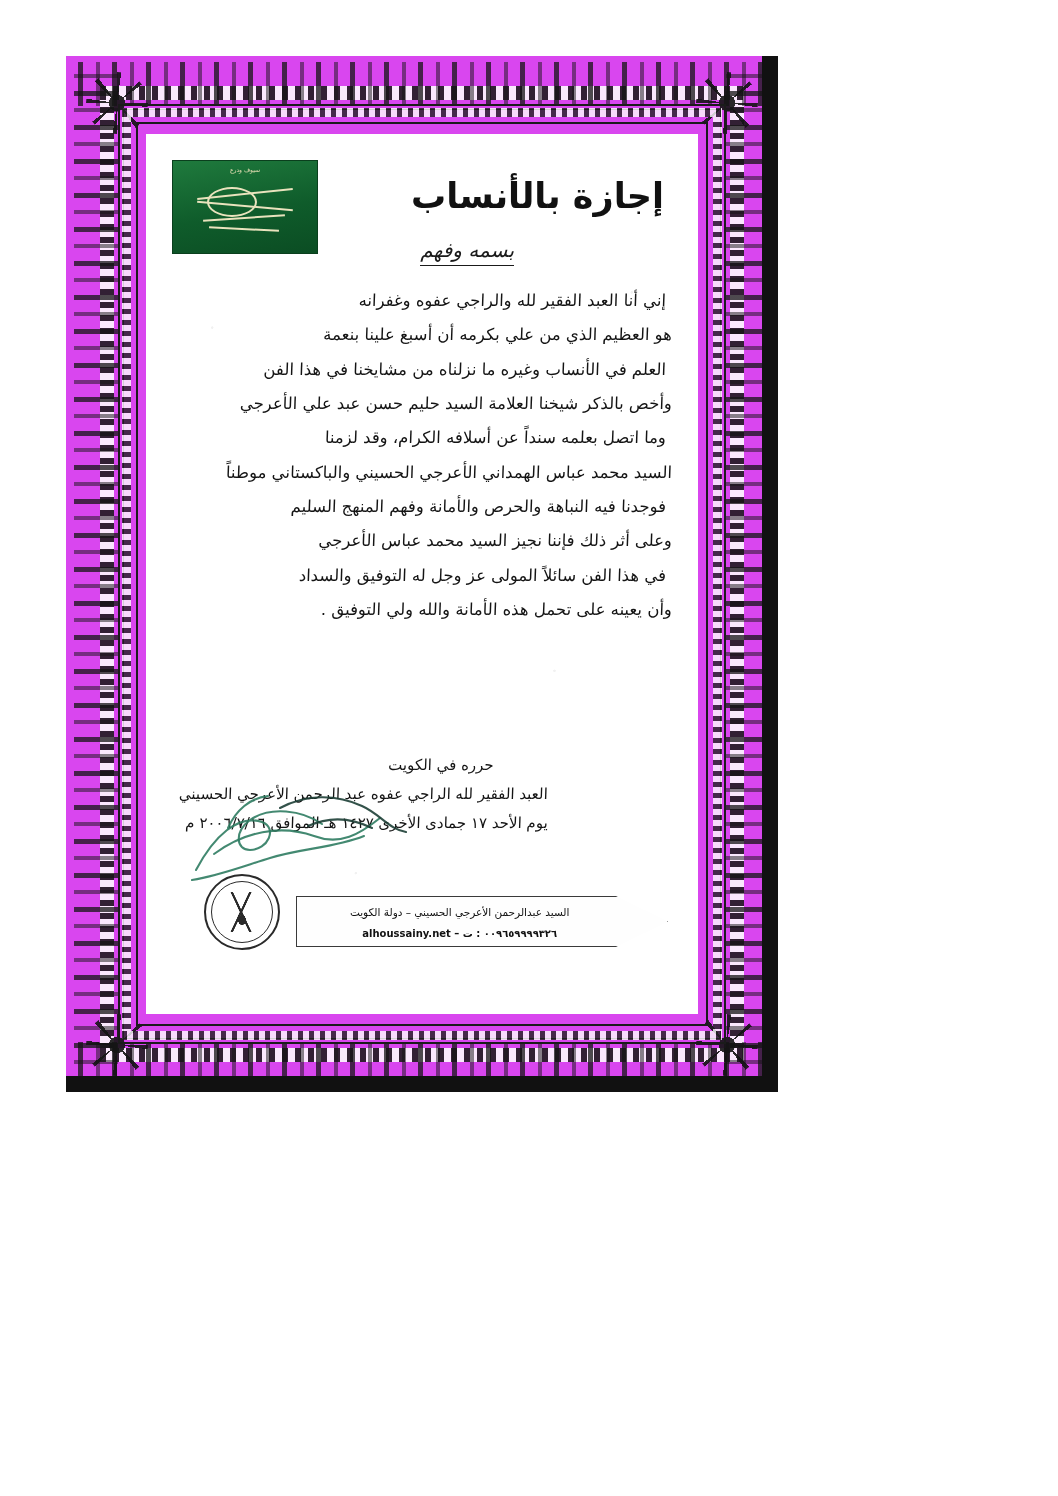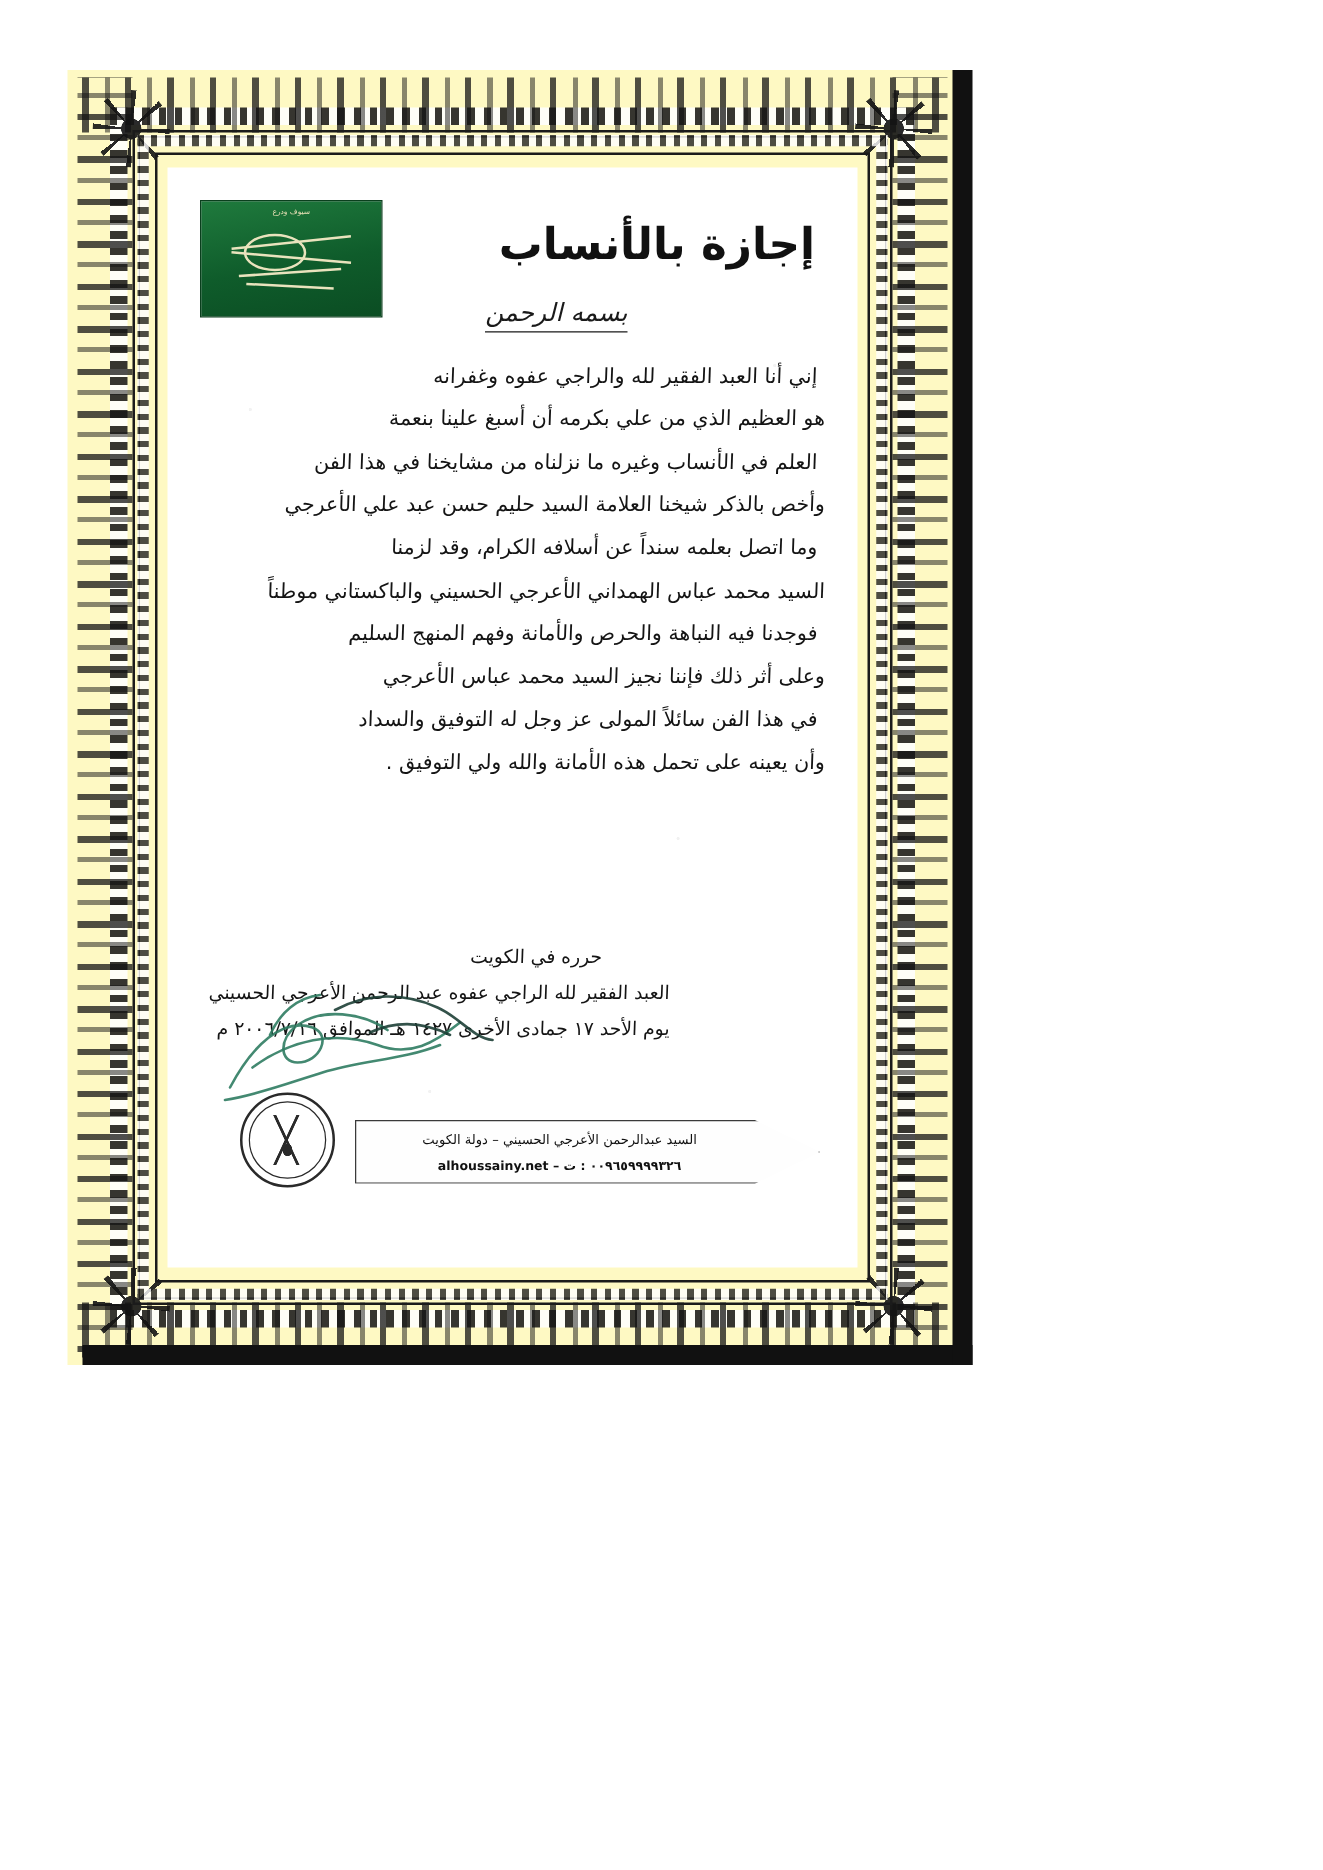--- a/index.html
+++ b/index.html
@@ -11,25 +11,25 @@
     width: 1058px;
     height: 1496px;
     position: relative;
     font-family: "DejaVu Sans", sans-serif;
     overflow: hidden;
   }
 
   
   .scan-page {
     position: absolute;
-    left: 54px;
+    left: 66px;
     top: 56px;
     width: 712px;
     height: 1036px;
-    background: #fef9c3;
+    background: #d946ef;
     box-sizing: border-box;
   }
   
   .scan-shadow-bottom {
     position: absolute;
     left: 66px;
     top: 1076px;
     width: 712px;
     height: 16px;
     background: #111111;
@@ -347,21 +347,21 @@
       <div class="emblem-swords">
         <span class="sw1"></span>
         <span class="sw2"></span>
         <span class="sw3"></span>
         <span class="sw4"></span>
       </div>
       <div class="emblem-ring"></div>
     </div>
 
     <div class="title-ar">إجازة بالأنساب</div>
-    <div class="basmala">بسمه الرحمن</div>
+    <div class="basmala">بسمه وفهم</div>
 
     <div class="body-text">
       <div class="body-line indent-a">إني أنا العبد الفقير لله والراجي عفوه وغفرانه</div>
       <div class="body-line indent-b">هو العظيم الذي من علي بكرمه أن أسبغ علينا بنعمة</div>
       <div class="body-line indent-a">العلم في الأنساب وغيره ما نزلناه من مشايخنا في هذا الفن</div>
       <div class="body-line indent-b">وأخص بالذكر شيخنا العلامة السيد حليم حسن عبد علي الأعرجي</div>
       <div class="body-line indent-a">وما اتصل بعلمه سنداً عن أسلافه الكرام، وقد لزمنا</div>
       <div class="body-line indent-b">السيد محمد عباس الهمداني الأعرجي الحسيني والباكستاني موطناً</div>
       <div class="body-line indent-a">فوجدنا فيه النباهة والحرص والأمانة وفهم المنهج السليم</div>
       <div class="body-line indent-b">وعلى أثر ذلك فإننا نجيز السيد محمد عباس الأعرجي</div>

